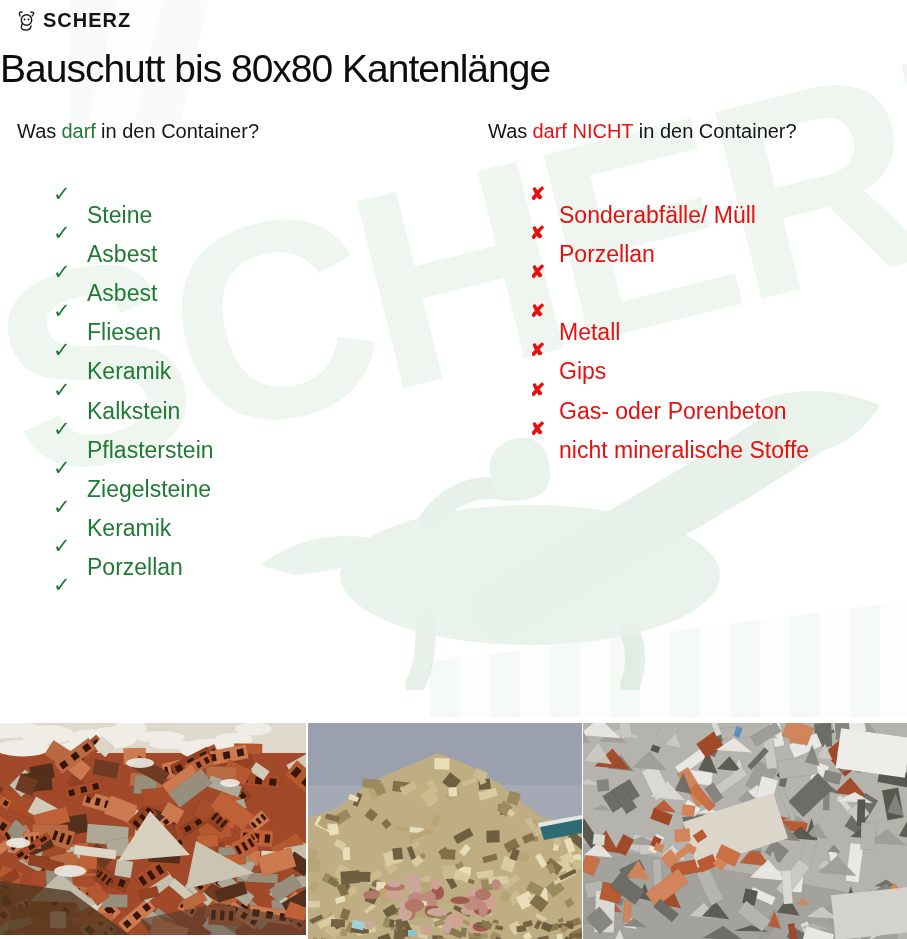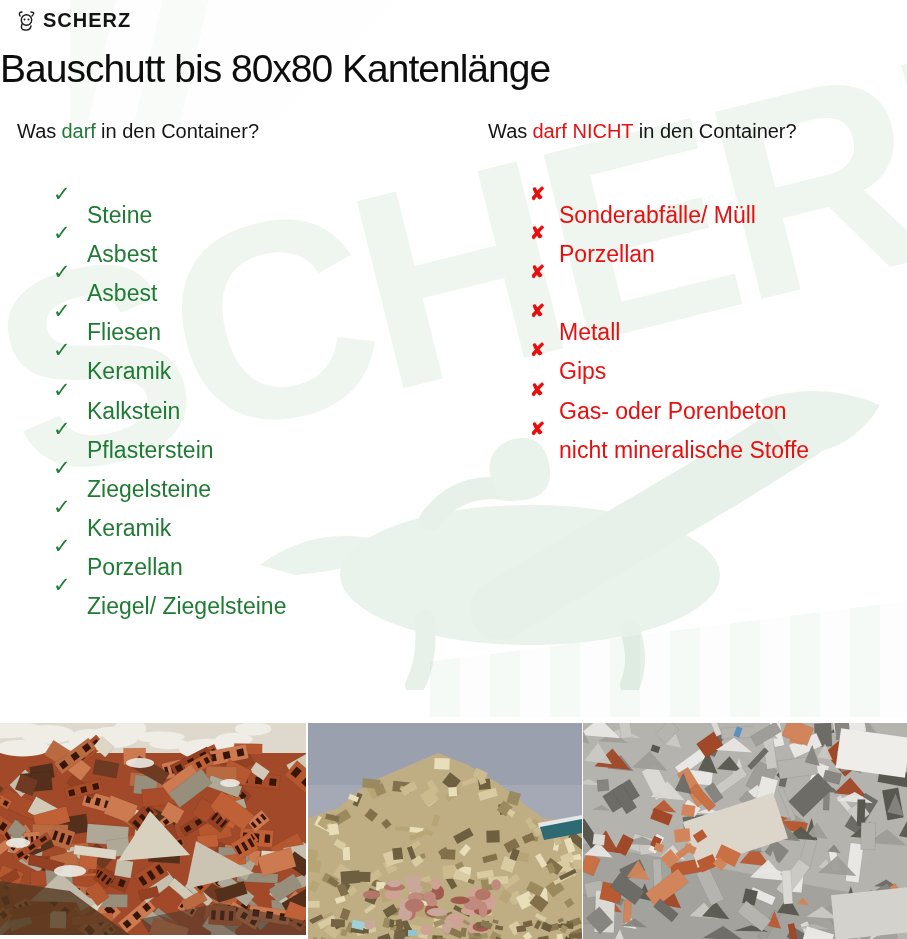--- a/index.html
+++ b/index.html
@@ -133,21 +133,20 @@
       <li class="row">
         <span class="bullet">✓</span>
         <span class="label">Keramik</span>
       </li>
       <li class="row">
         <span class="bullet">✓</span>
         <span class="label">Porzellan</span>
       </li>
       <li class="row">
         <span class="bullet">✓</span>
-        <span class="label">Ziegel/ Ziegelsteine</span>
       </li>
     </ul>
 </section>
 
 <section class="col col-right">
   <div class="heading">
     <span>Was</span><span class="hl red-text">darf NICHT</span><span>in den Container?</span>
   </div>
   <ul class="items">
       <li class="row">

